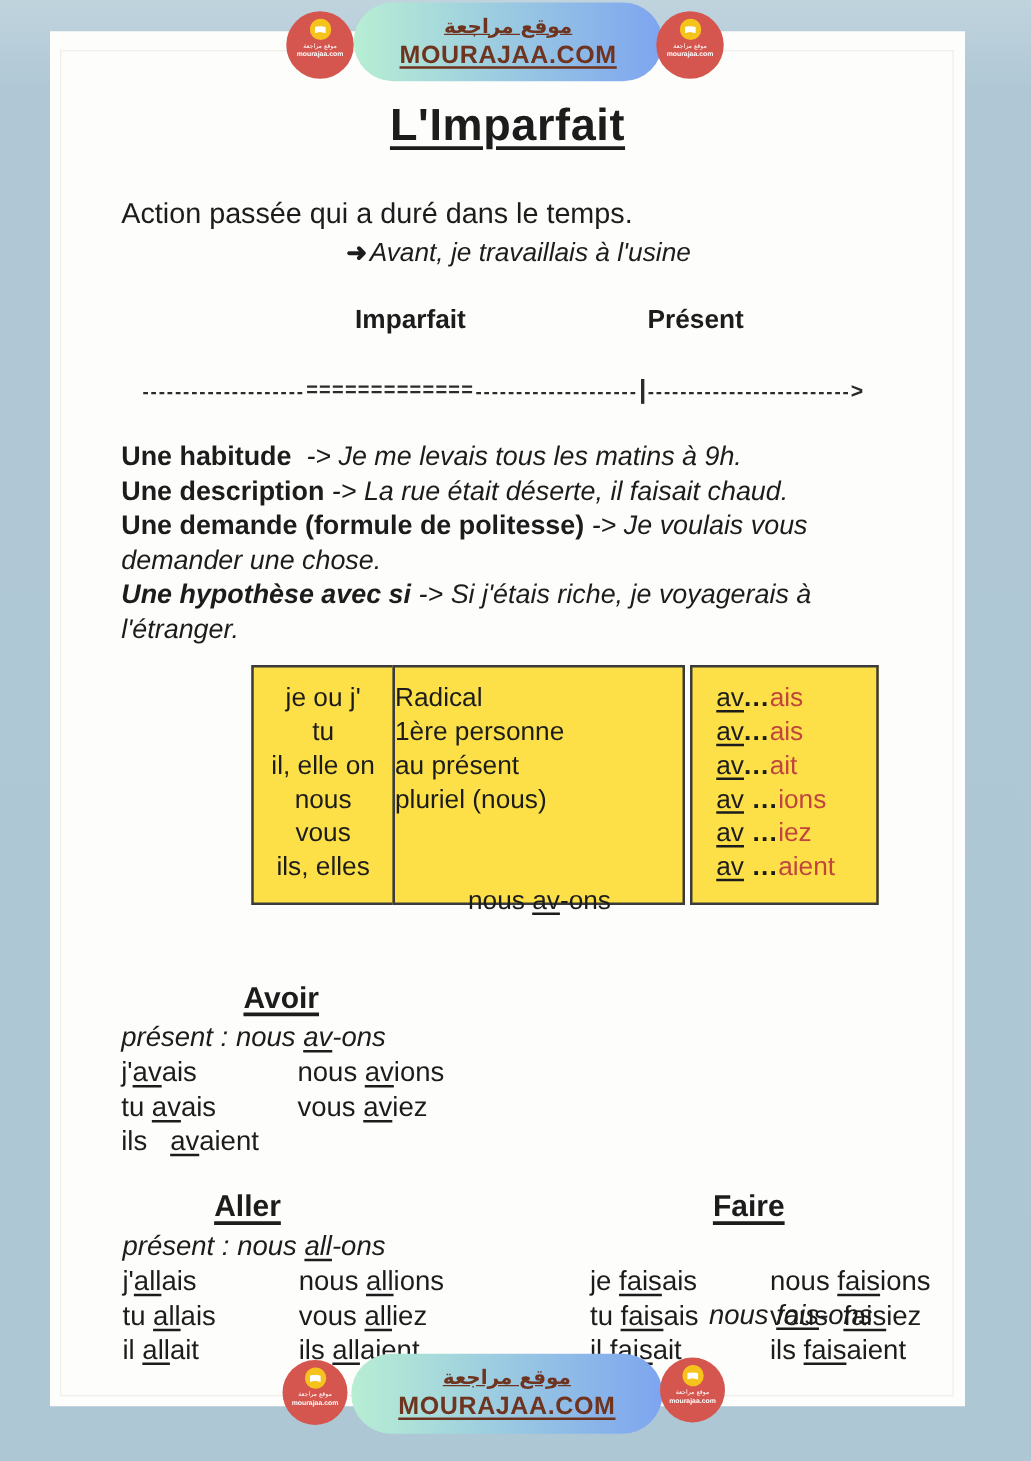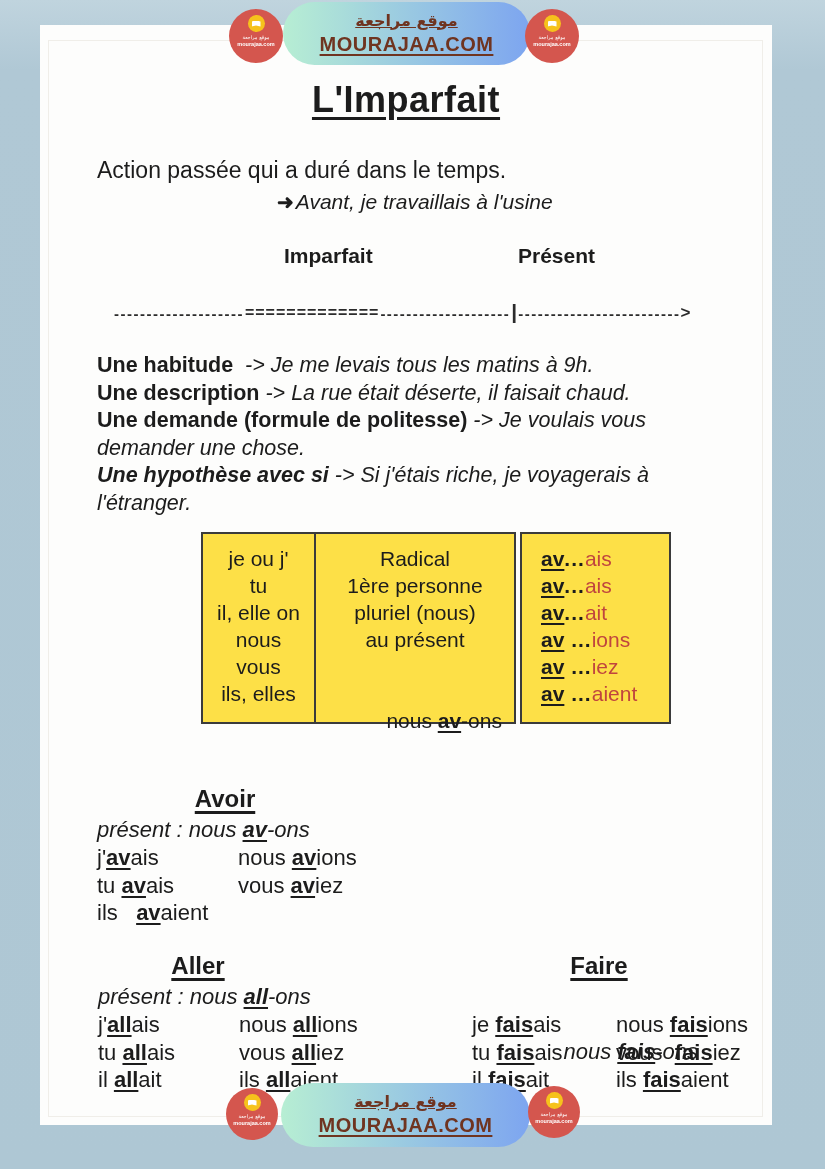--- a/index.html
+++ b/index.html
@@ -46,24 +46,24 @@
   .usages { position:absolute; top:327px; left:57px; width:624px; font-size:21.5px; line-height:27.5px; }
   .usage-label { font-weight:700; }
   .usage-label.bi { font-style:italic; }
   .usage-arrow { font-style:italic; white-space:pre; }
   .usage-ex { font-style:italic; }
 
   
   .rule-table { position:absolute; top:507px; left:161px; display:flex; font-size:21px; }
   .rt-col { border:2px solid #3b3b3b; padding:11px 0 15px 0; background:#fde047; }
   .rt-col1 { width:115px; text-align:center; }
-  .rt-col2 { width:202px; text-align:center; margin-left:-2px; }
+  .rt-col2 { width:234px; text-align:left; margin-left:-2px; }
   .rt-col3 { width:151px; margin-left:4px; padding-left:19px; }
   .cell-line { height:27px; line-height:27px; white-space:pre; }
-  .stem { font-weight:700; text-decoration:underline; text-decoration-thickness:2px; text-underline-offset:3px; }
+  .stem { font-weight:400; text-decoration:underline; text-decoration-thickness:2px; text-underline-offset:3px; }
   .dots { font-weight:700; letter-spacing:1px; }
   .ending { color:var(--ending-color,#c0453e); }
   .pre { white-space:pre; }
 
   
   .verb-title {
     position:absolute; width:130px; text-align:center;
     font-size:24px; font-weight:700;
     text-decoration:underline; text-decoration-thickness:2.5px; text-underline-offset:4px;
   }
@@ -167,22 +167,22 @@
         <div class="cell-line">je ou j'</div>
         <div class="cell-line">tu</div>
         <div class="cell-line">il, elle on</div>
         <div class="cell-line">nous</div>
         <div class="cell-line">vous</div>
         <div class="cell-line">ils, elles</div>
       </div>
       <div class="rt-col rt-col2">
         <div class="cell-line">Radical</div>
         <div class="cell-line">1ère personne</div>
+        <div class="cell-line">au présent</div>
         <div class="cell-line">pluriel (nous)</div>
-        <div class="cell-line">au présent</div>
         <div class="cell-line"></div>
         <div class="cell-line">
           <span class="pre">nous </span><span class="stem">av</span><span class="pre">-ons</span>
         </div>
       </div>
       <div class="rt-col rt-col3">
         <div class="cell-line"><span class="stem">av</span><span class="dots">...</span><span class="ending">ais</span></div>
         <div class="cell-line"><span class="stem">av</span><span class="dots">...</span><span class="ending">ais</span></div>
         <div class="cell-line"><span class="stem">av</span><span class="dots">...</span><span class="ending">ait</span></div>
         <div class="cell-line"><span class="stem">av</span><span class="dots"> ...</span><span class="ending">ions</span></div>

